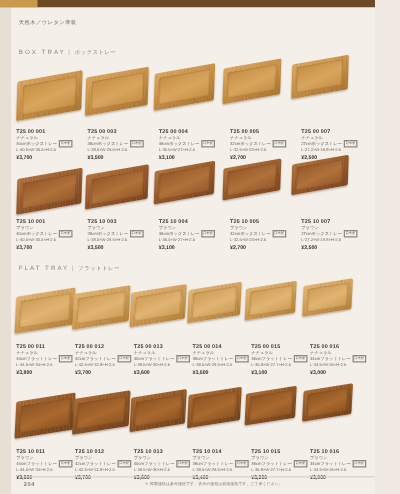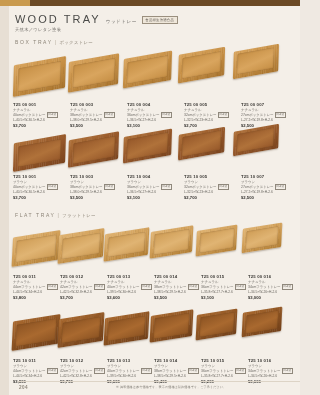--- a/index.html
+++ b/index.html
@@ -168,25 +168,20 @@
 <div id="page">
 
   <div class="topbar"></div>
   <div class="topbar-accent"></div>
   <div class="left-rail"></div>
   <div class="left-rail-line"></div>
 
   <div class="page-body">
 
     <div class="header">
-      <div class="title-row">
-        <div class="title-main">WOOD TRAY</div>
-        <div class="title-kana">ウッドトレー</div>
-        <div class="badge">食品衛生法適合品</div>
-      </div>
       <div class="subtitle">天然木／ウレタン塗装</div>
     </div>
 
     <div class="section-label" style="top:33px">
       <span>BOX TRAY</span><span class="sep">|</span><span class="kana">ボックストレー</span>
     </div>
 
     <div class="row" style="top:42px;height:54px">
       <div class="shelf" style="height:54px" id="shelf0">
           <div class="tray" style="width: 53px; height: 31px; left: 4px; top: 13px; transform: rotate(-10deg) skewX(-12deg);">

